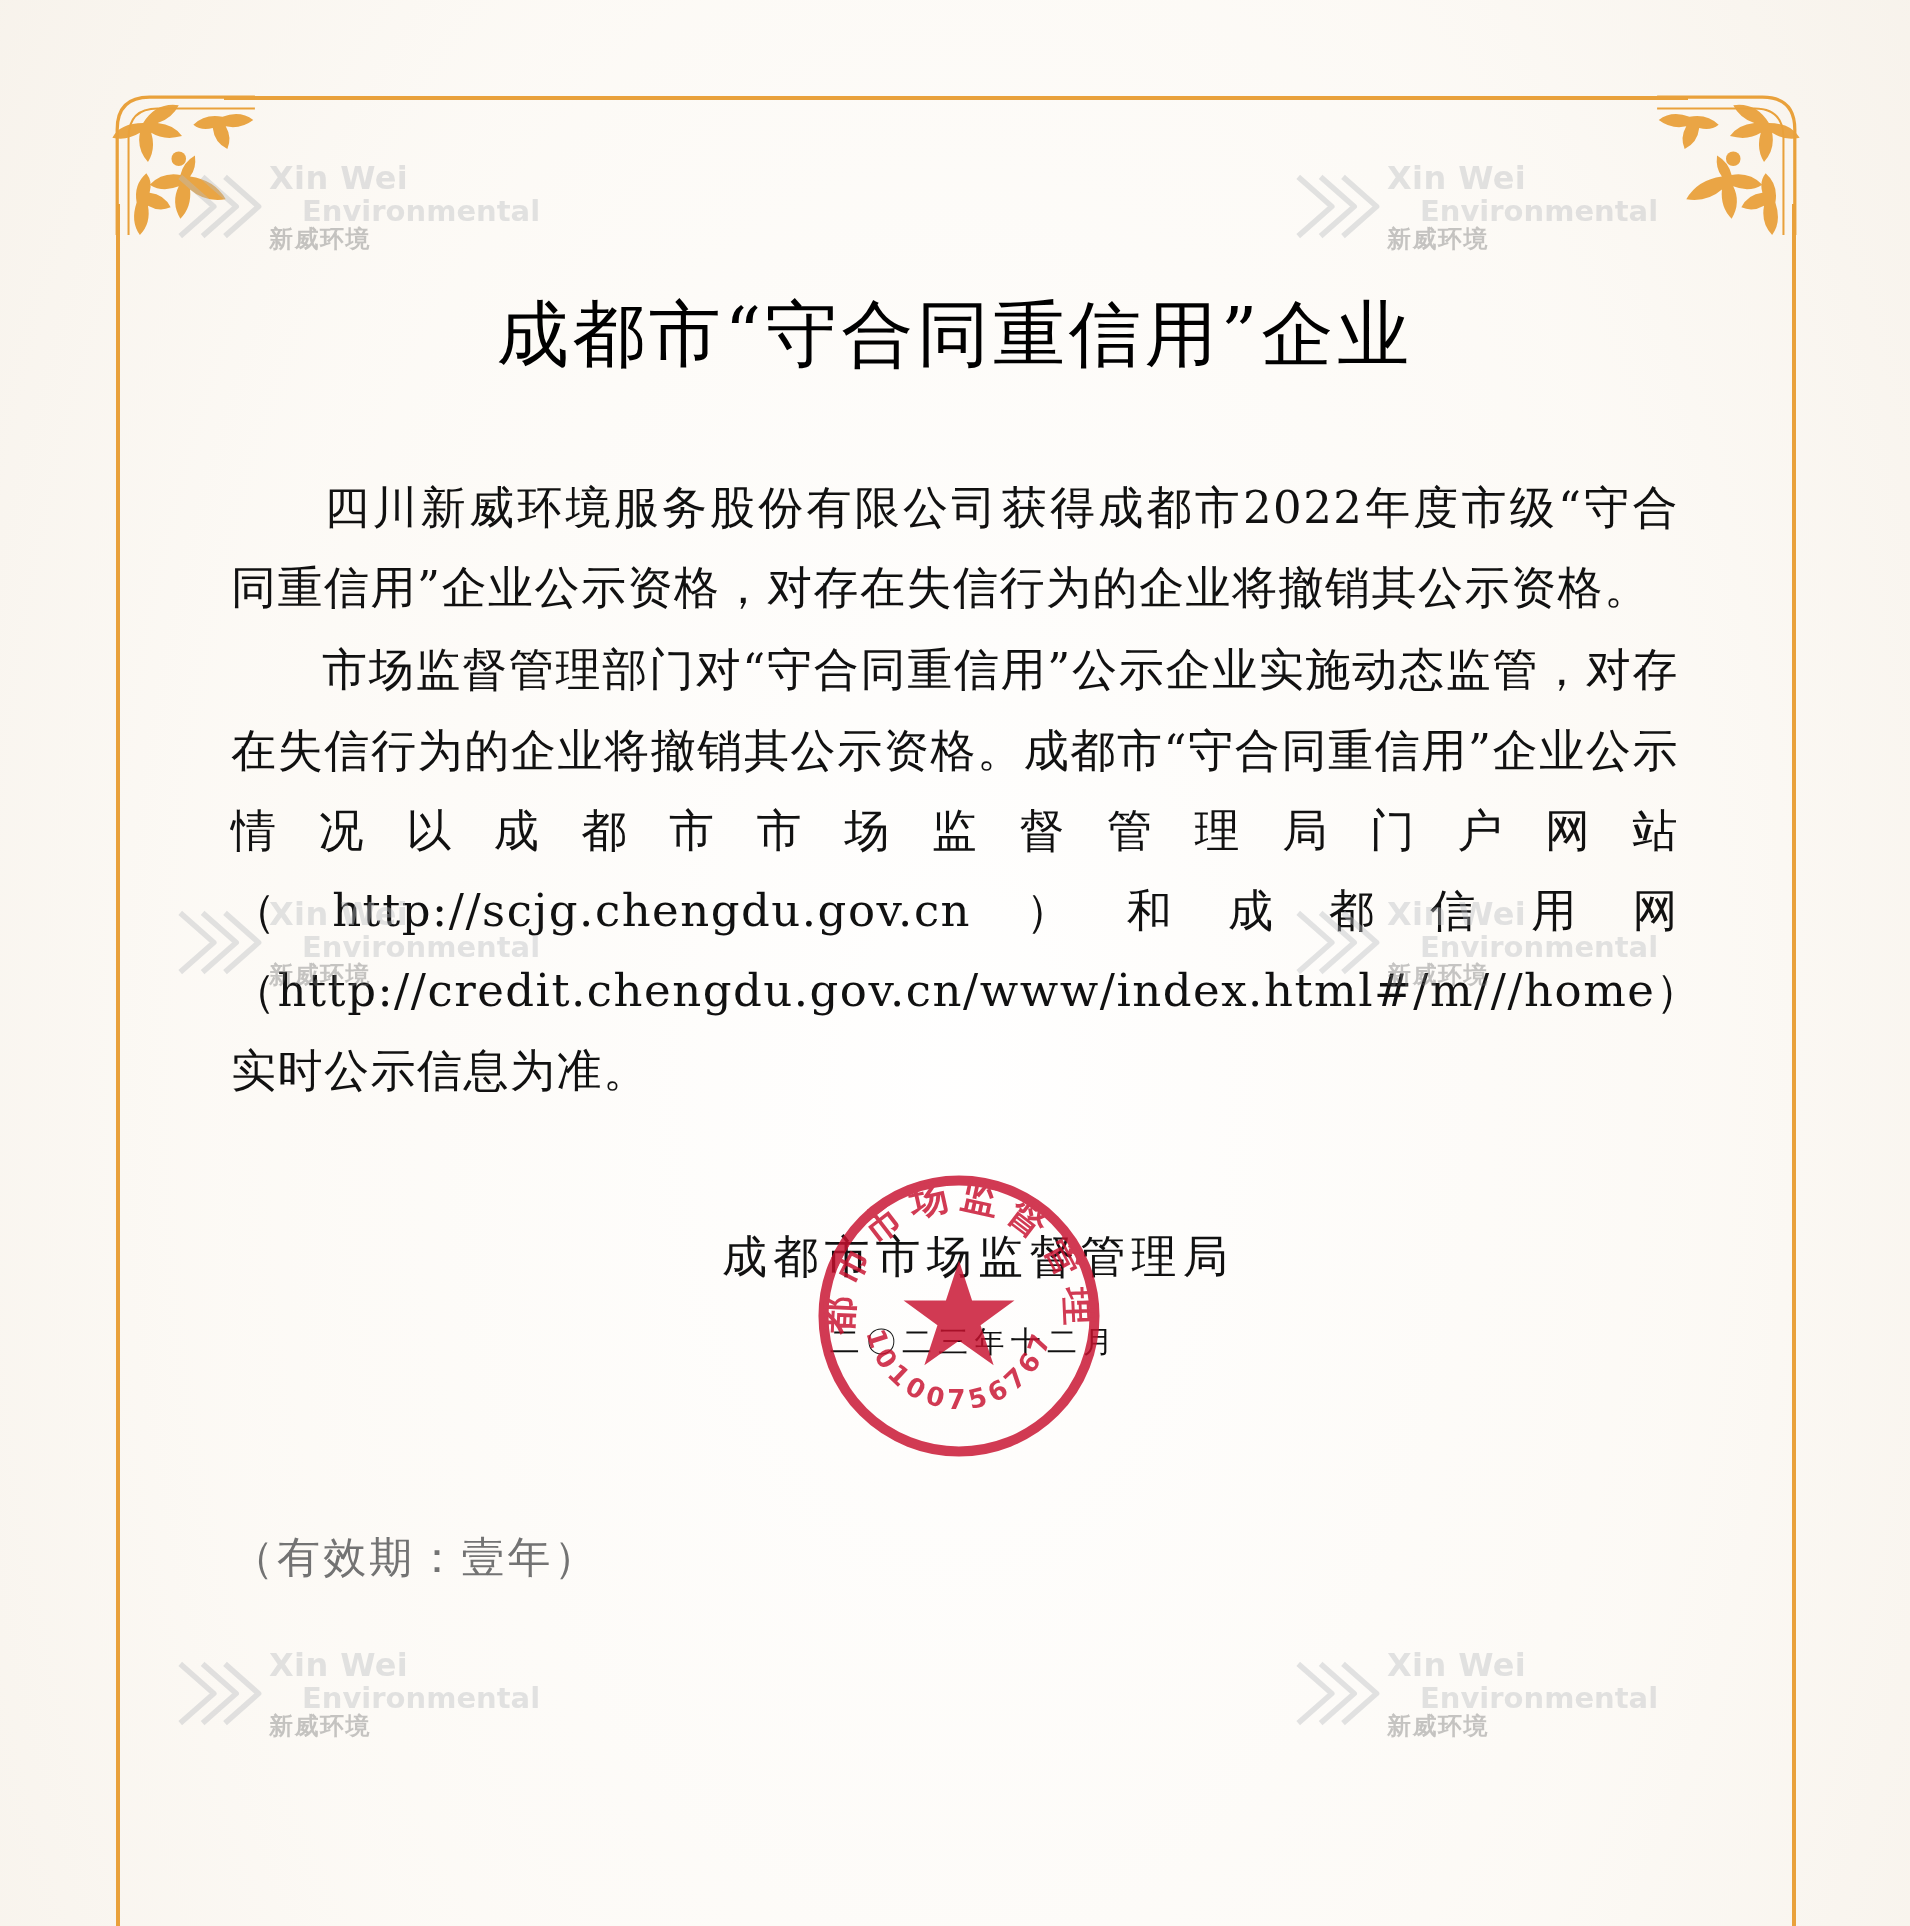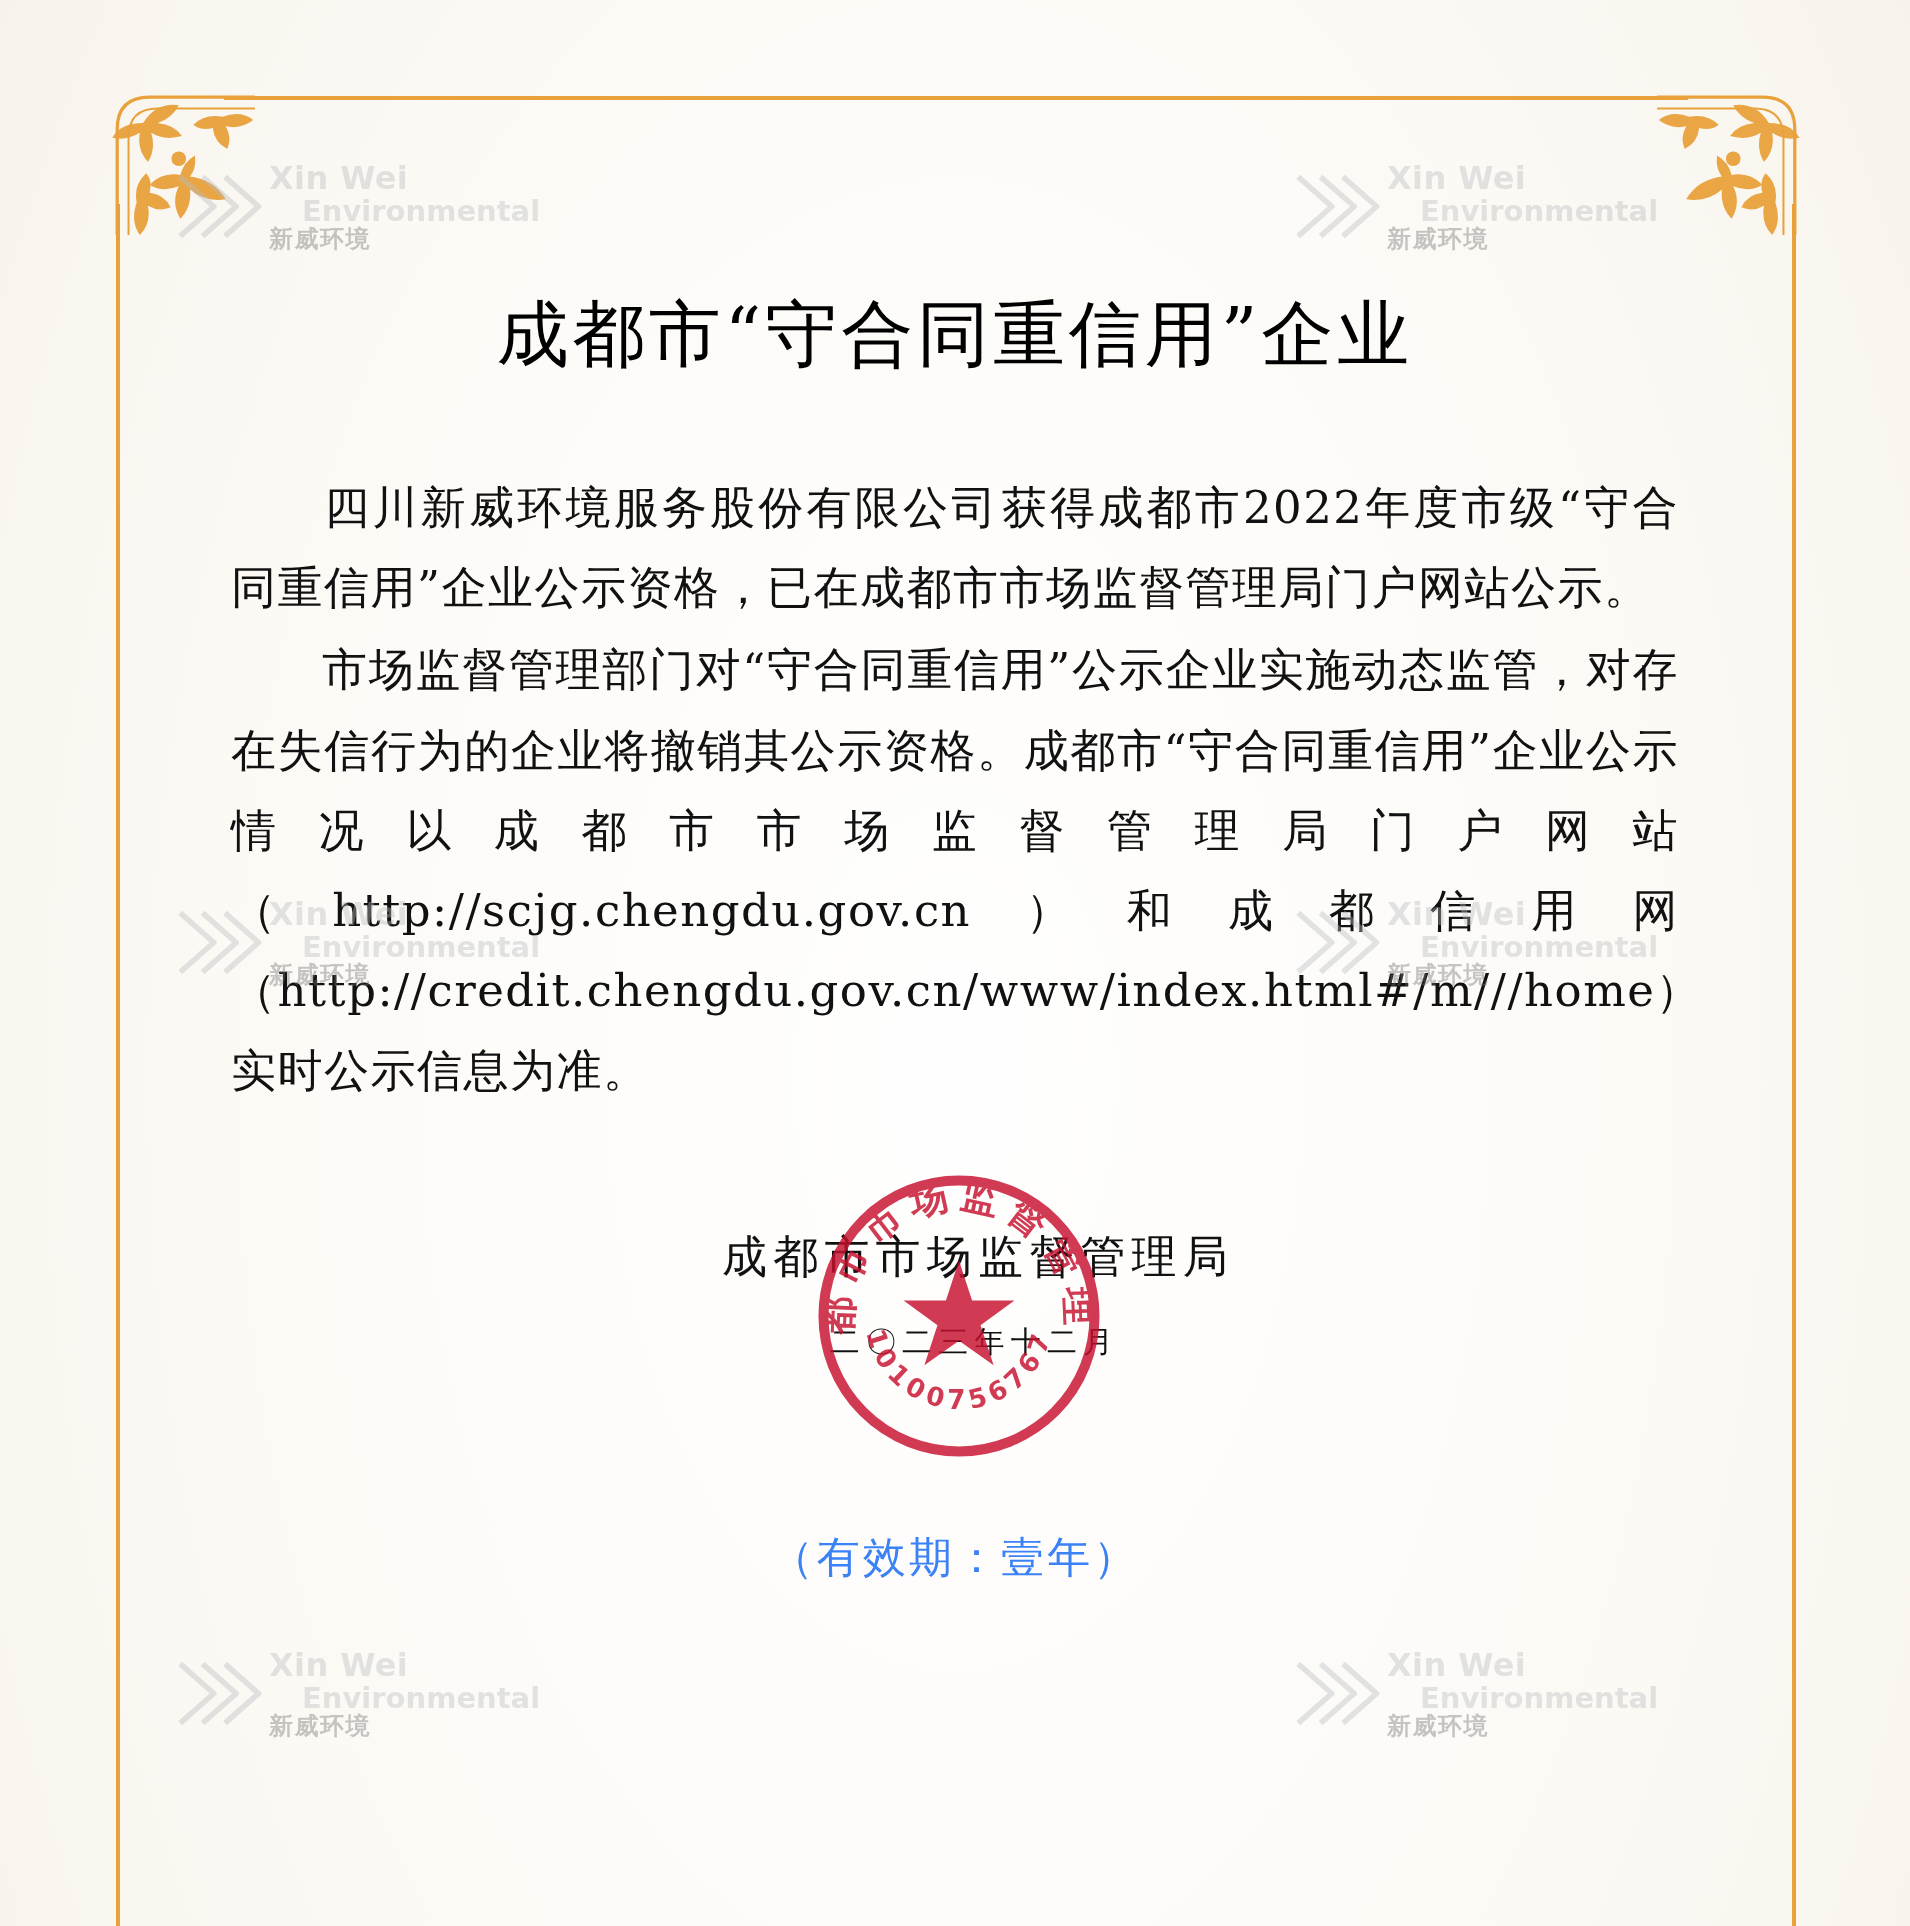--- a/index.html
+++ b/index.html
@@ -126,24 +126,24 @@
     left: 574px;
     top: -65px;
     width: 308px;
     height: 308px;
     pointer-events: none;
   }
   #official-seal svg { width: 100%; height: 100%; }
 
   #validity-note {
     margin-top: 166px;
-    text-align: center;
+    text-align: left;
     font-size: 43px;
     letter-spacing: 3.1px;
-    color: #3b82f6;
+    color: #737373;
   }
 
   
   .watermark {
     position: absolute;
     width: 347px;
     opacity: 0.4;
     pointer-events: none;
     user-select: none;
   }
@@ -228,21 +228,21 @@
 
   </div>
 
   <div id="content">
 
     <div id="title-block">
       <div id="title-line-1">成都市“守合同重信用”企业</div>
     </div>
 
     <div id="body-block">
-      <p class="para"><span class="company-name">四川新威环境服务股份有限公司</span><span>获得成都市2022年度市级“守合同重信用”企业公示资格，已在成都市市场监督管理局门户网站公示。</span></p>
+      <p class="para"><span class="company-name">四川新威环境服务股份有限公司</span><span>获得成都市2022年度市级“守合同重信用”企业公示资格，对存在失信行为的企业将撤销其公示资格。</span></p>
       <p class="para">市场监督管理部门对“守合同重信用”公示企业实施动态监管，对存在失信行为的企业将撤销其公示资格。成都市“守合同重信用”企业公示情况以成都市市场监督管理局门户网站（http://scjg.chengdu.gov.cn）和成都信用网（http://credit.chengdu.gov.cn/www/index.html#/m///home）实时公示信息为准。</p>
     </div>
 
     <div id="signature-block">
 
       <div id="official-seal">
         <svg viewBox="0 0 400 400" xmlns="http://www.w3.org/2000/svg">
           <defs>
             <path id="sealTopArc" d="M 60 200 A 140 140 0 0 1 340 200"></path>
             <path id="sealBottomArc" d="M 82 230 A 122 122 0 0 0 318 230"></path>

